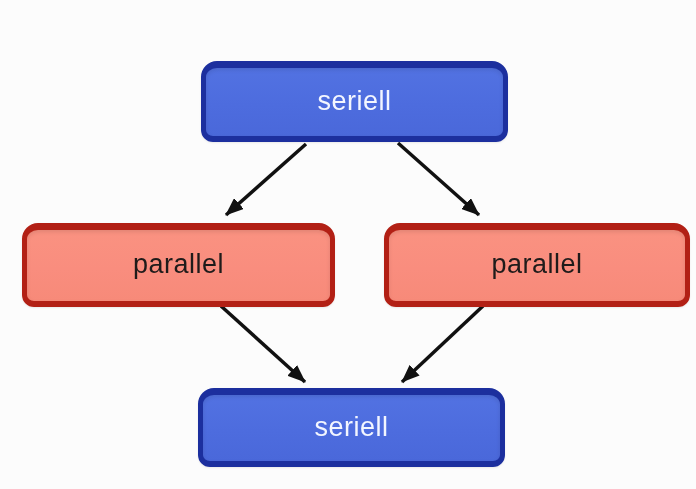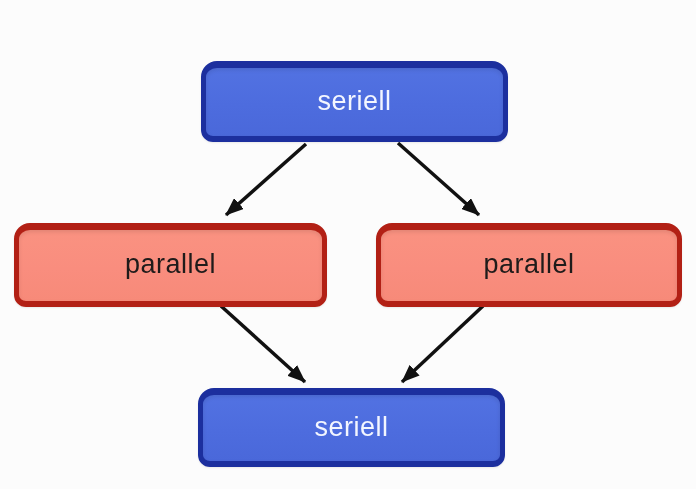--- a/index.html
+++ b/index.html
@@ -38,20 +38,21 @@
   }
   .node-blue {
     background: linear-gradient(180deg, #5272e2 0%, #4d6cde 55%, #4a68da 100%);
     border-color: #1c2f9e;
     color: #f3f6ff;
   }
   .node-red {
     background: linear-gradient(180deg, #fa9281 0%, #f98d7e 55%, #f78a79 100%);
     border-color: #b22015;
     color: #1f1b1a;
+    margin-left: 8px;
   }
   #node-seriell-top    { left: 201px; top:  61px; width: 307px; height: 81px; }
   #node-parallel-left  { left:  14px; top: 223px; width: 313px; height: 84px; }
   #node-parallel-right { left: 376px; top: 223px; width: 306px; height: 84px; }
   #node-seriell-bottom { left: 198px; top: 388px; width: 307px; height: 79px; }
   .node-label {
     display: inline-block;
     line-height: 1;
     padding-bottom: 2px;
   }

